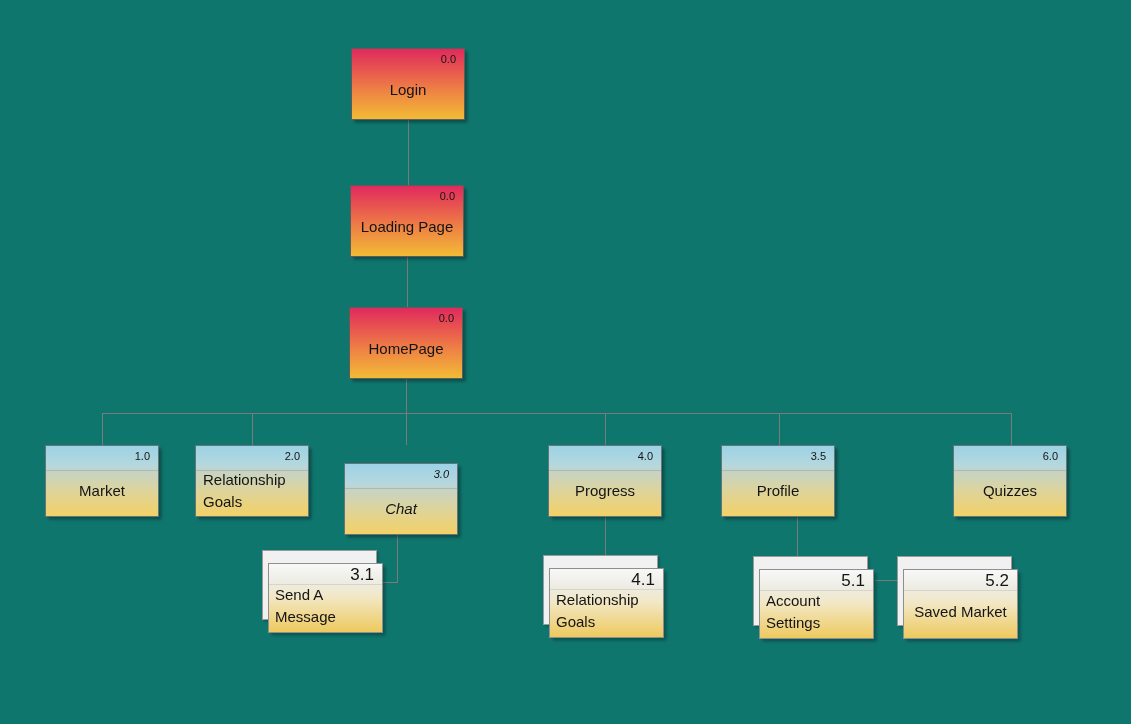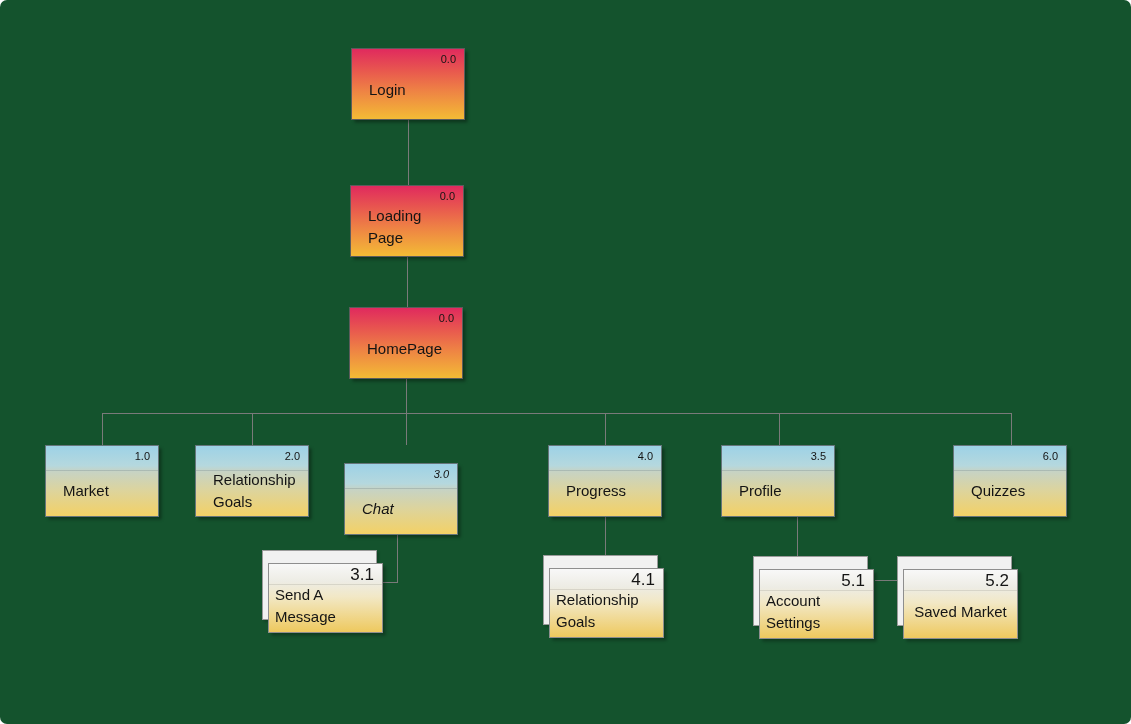--- a/index.html
+++ b/index.html
@@ -1,39 +1,38 @@
 <!DOCTYPE html>
 <html><head>
 <meta charset="utf-8">
 <style>
   html,body{margin:0;padding:0;background:#ffffff;}
   .canvas{
-    position:relative;width:1131px;height:724px;background:#14532d;overflow:hidden;
-    font-family:"Liberation Sans",sans-serif;color:#161616;border-radius:7px;
+    position:relative;width:1131px;height:724px;background:#0f766e;overflow:hidden;
+    font-family:"Liberation Sans",sans-serif;color:#161616;
   }
   
   .vline,.hline{position:absolute;background:#7a7a7a;}
   .vline{width:1px;}
   .hline{height:1px;}
   
   .node{
     position:absolute;width:114px;height:72px;
     border:1px solid #5c5c5c;
     box-shadow:2.5px 2.5px 3px rgba(0,0,0,0.35);
     box-sizing:border-box;
   }
   .node .num{
     position:absolute;top:4px;right:8px;
     font-size:11px;line-height:13px;color:#141414;
   }
   .node .labelwrap{
     position:absolute;left:0;right:0;bottom:0;
-    display:flex;align-items:center;justify-content:flex-start;
+    display:flex;align-items:center;justify-content:center;
     padding:0 7px 5px;
-    margin-left:10px;
   }
   .node .label{
     display:inline-block;text-align:left;
     font-size:15px;line-height:1.42;color:#141414;
   }
   .node.red{ top-color:#000;
     background:linear-gradient(180deg,#e02a5e 0%,#e8564f 30%,#ee8045 58%,#f3bb35 100%);
   }
   .node.red .labelwrap{top:16px;}
   .node.blue{

